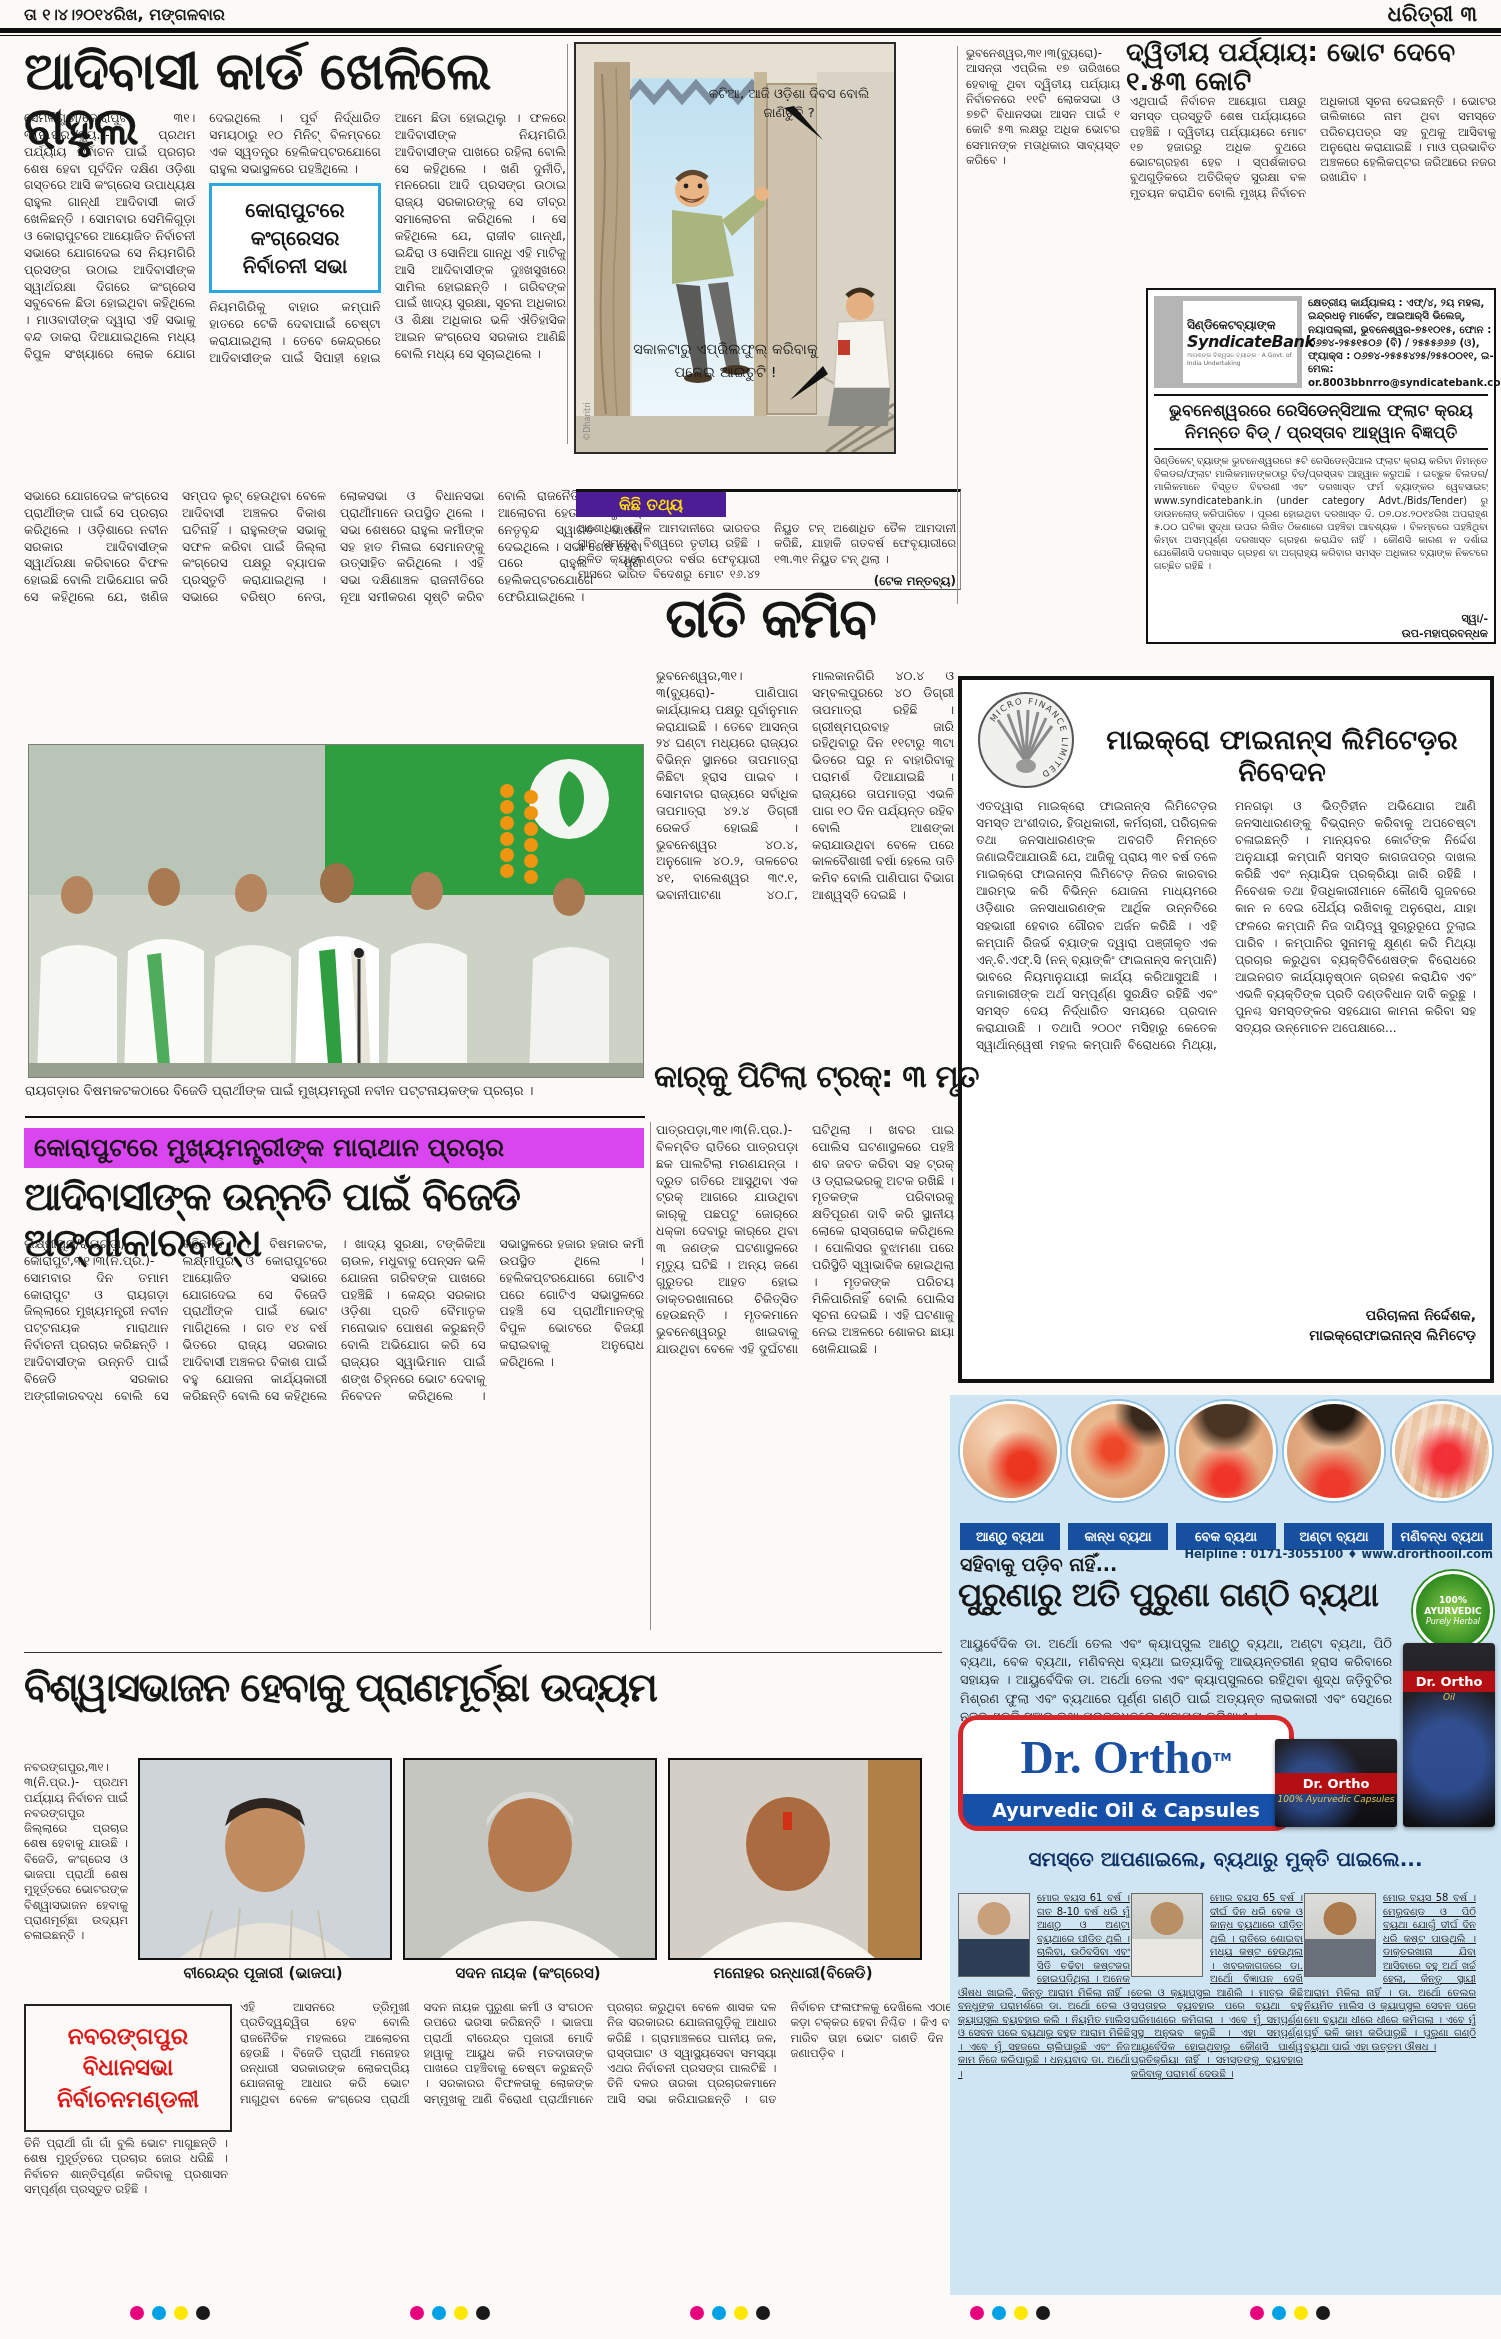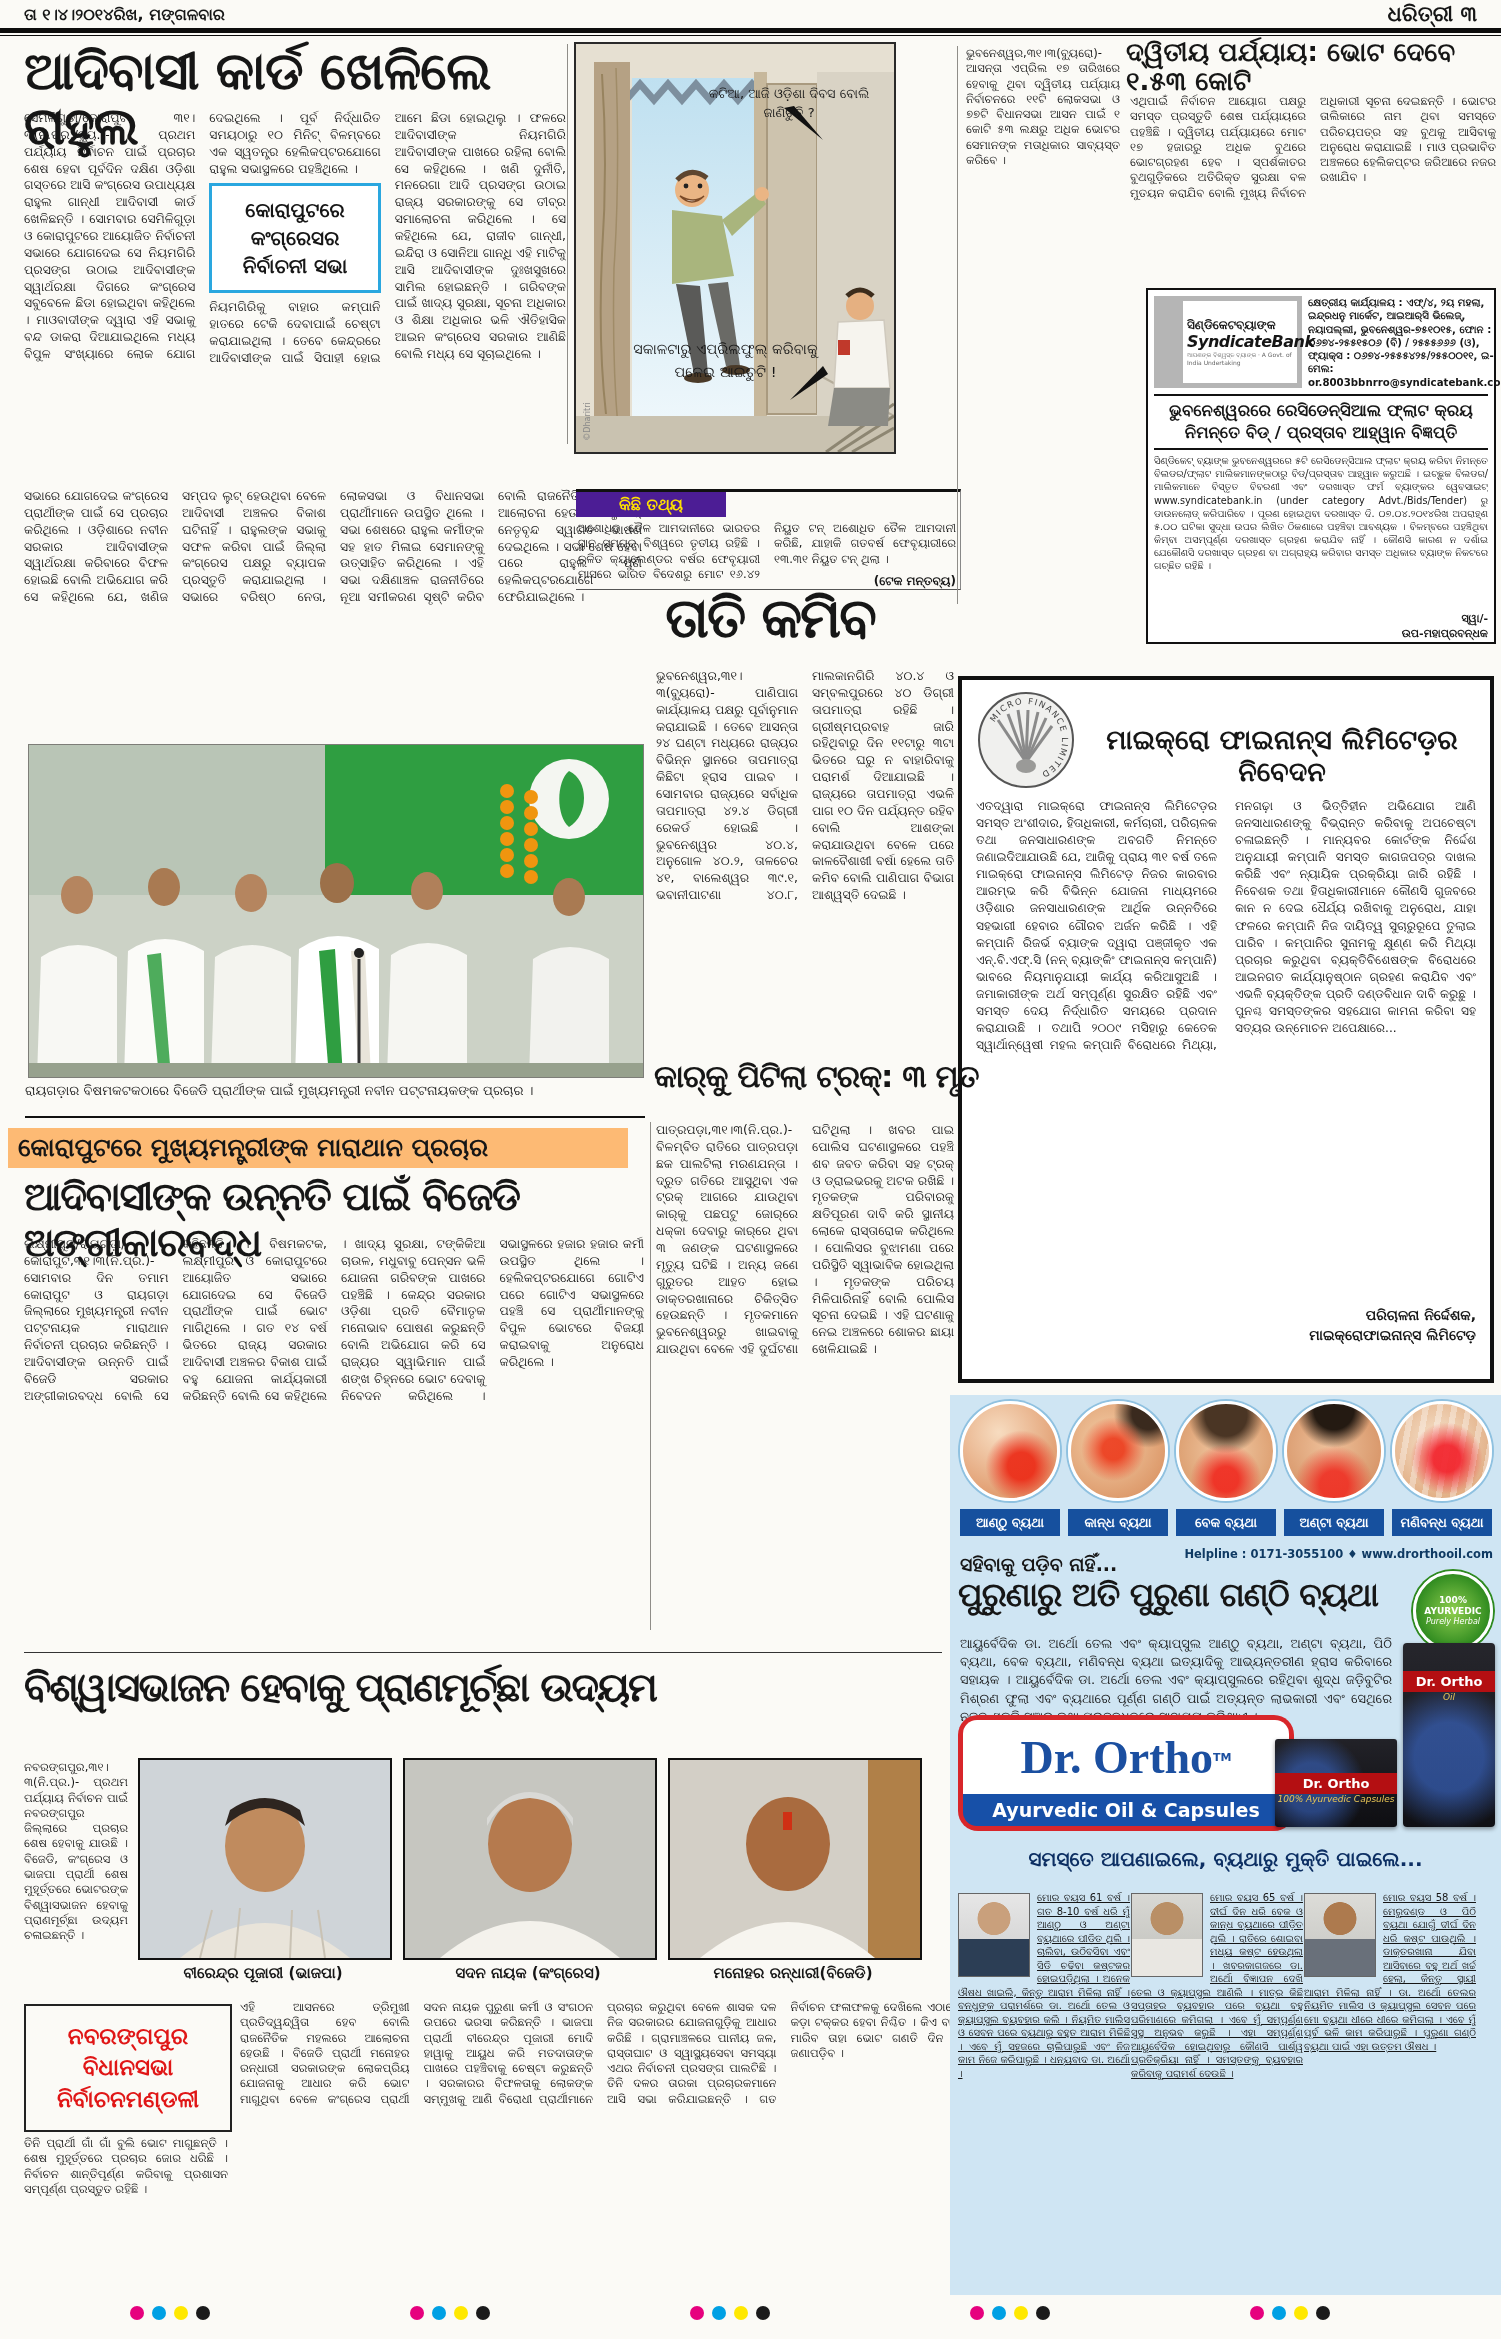--- a/index.html
+++ b/index.html
@@ -78,21 +78,21 @@
   
   .photo{left:28px;top:744px;width:614px;height:332px;border:1px solid #7d7d78;overflow:hidden;}
   .caption{left:25px;top:1083px;width:618px;font-size:13.2px;}
   .cap-rule{left:25px;top:1116px;width:620px;height:2px;background:#111;}
 
   
   .truck-h{left:654px;top:1058px;width:306px;font-size:31px;font-weight:bold;white-space:nowrap;letter-spacing:-1px;}
   .truck-b{left:656px;top:1122px;width:298px;height:508px;}
 
   
-  .kicker{left:8px;top:1128px;width:620px;height:40px;background:#fdba74;font-size:25px;font-weight:bold;
+  .kicker{left:24px;top:1128px;width:620px;height:40px;background:#d946ef;font-size:25px;font-weight:bold;
           line-height:40px;padding-left:10px;box-sizing:border-box;}
   .cm-h{left:24px;top:1174px;width:620px;font-size:39px;font-weight:bold;letter-spacing:-1.5px;}
   .cm-b{left:24px;top:1236px;width:620px;height:392px;}
 
   
   .bot-rule{left:24px;top:1652px;width:918px;height:1px;background:#333;}
   .bot-h{left:24px;top:1664px;width:918px;font-size:40px;font-weight:bold;letter-spacing:-2px;}
   .bot-intro{left:24px;top:1760px;width:104px;height:236px;}
   .port{position:absolute;top:1758px;width:250px;height:198px;border:2px solid #111;overflow:hidden;background:#cfcfc8;}
   .port svg{width:100%;height:100%;display:block;}
@@ -101,21 +101,21 @@
           align-items:center;justify-content:center;gap:4px;}
   .redbox div{color:#e01616;font-size:23px;font-weight:bold;line-height:1.2;}
   .bot-b2{left:24px;top:2136px;width:204px;height:158px;}
   .bot-bc{left:240px;top:2000px;width:720px;height:294px;}
 
   
   .ortho{left:950px;top:1395px;width:551px;height:900px;background:#cfe5f3;}
   .pain{position:absolute;top:6px;width:100px;}
   .pain-circle{width:94px;height:94px;border-radius:50%;margin:0 auto;
      border:3px solid #fff;box-shadow:0 0 0 2px #8fc1e0;}
-  .pain-label{margin-top:8px;height:27px;background:#16509e;color:#fff;font-size:13px;font-weight:bold;
+  .pain-label{margin-top:22px;height:27px;background:#16509e;color:#fff;font-size:13px;font-weight:bold;
      display:flex;align-items:center;justify-content:center;}
   .pc1{background:radial-gradient(circle at 62% 66%, rgba(236,40,20,.9) 0 16%, rgba(236,40,20,0) 42%),
        radial-gradient(circle at 38% 30%, #f7dcc0, #e2a074 70%);}
   .pc2{background:radial-gradient(circle at 45% 48%, rgba(236,50,20,.85) 0 15%, rgba(236,50,20,0) 45%),
        radial-gradient(circle at 82% 10%, #3a2a1e 0 14%, rgba(58,42,30,0) 30%),
        radial-gradient(circle at 40% 40%, #f4cfa9, #dd9a6b 75%);}
   .pc3{background:radial-gradient(circle at 50% 80%, rgba(240,40,30,.9) 0 14%, rgba(240,40,30,0) 40%),
        radial-gradient(circle at 50% 12%, #4a3524 0 22%, rgba(74,53,36,0) 40%),
        radial-gradient(circle at 50% 50%, #f2cba6, #dda072 75%);}
   .pc4{background:radial-gradient(circle at 50% 86%, rgba(240,40,30,.85) 0 15%, rgba(240,40,30,0) 42%),

